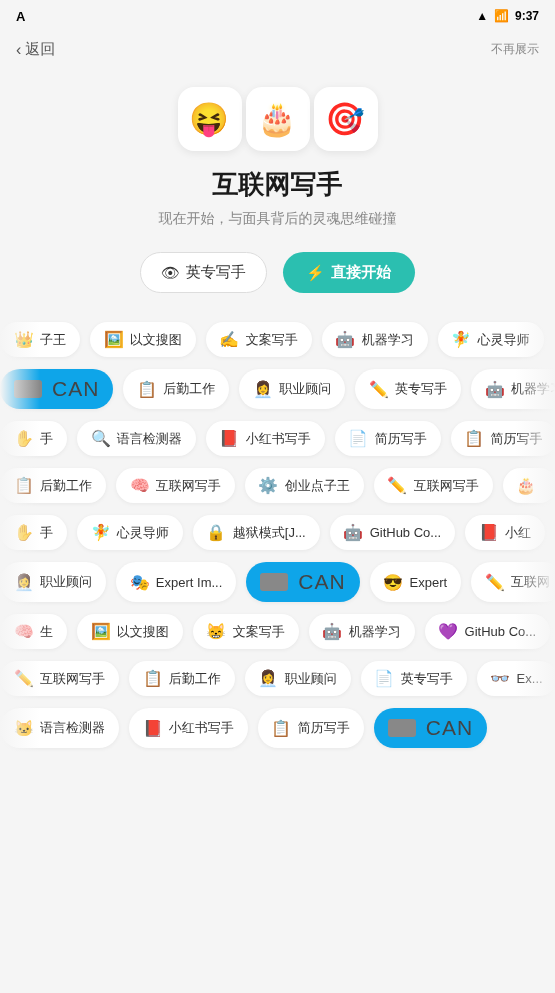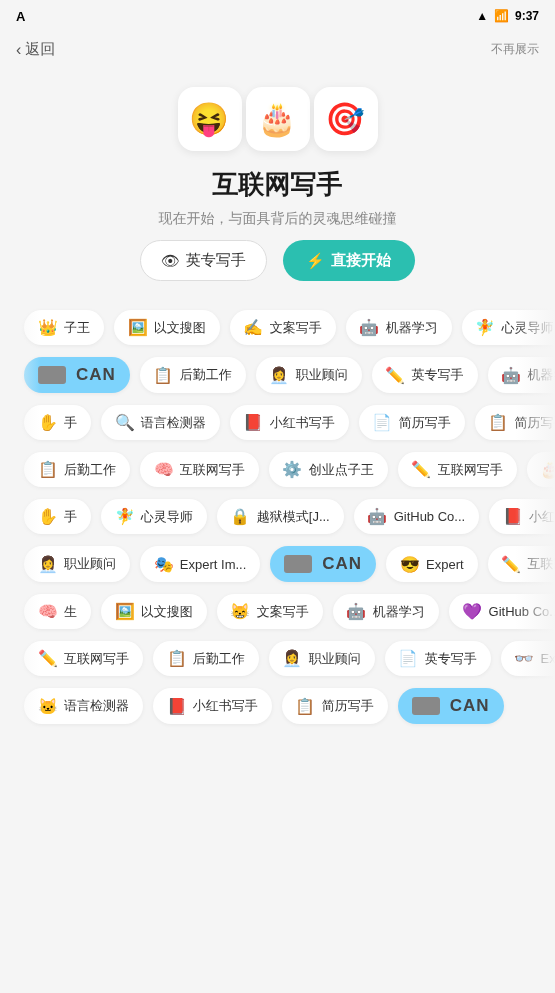--- a/index.html
+++ b/index.html
@@ -62,21 +62,21 @@
     }
     .hero-title {
       font-size: 26px;
       font-weight: 700;
       color: #1a1a1a;
       margin-bottom: 8px;
     }
     .hero-subtitle {
       font-size: 14px;
       color: #888;
-      margin-bottom: 12px;
+      margin-bottom: 24px;
     }
     .btn-row {
       display: flex;
       gap: 16px;
     }
     .btn-outline {
       display: flex;
       align-items: center;
       gap: 6px;
       padding: 10px 20px;
@@ -103,21 +103,21 @@
 
     
     .mask-list-container {
       position: relative;
       overflow: hidden;
       padding-bottom: 20px;
     }
     .mask-row {
       display: flex;
       gap: 10px;
-      padding: 5px 24px;
+      padding: 5px 0;
       overflow: hidden;
       flex-wrap: nowrap;
       margin-bottom: 2px;
     }
     .mask-chip {
       display: inline-flex;
       align-items: center;
       gap: 6px;
       background: #fff;
       border-radius: 20px;
@@ -126,23 +126,23 @@
       color: #333;
       white-space: nowrap;
       box-shadow: 0 1px 4px rgba(0,0,0,0.06);
       cursor: pointer;
       flex-shrink: 0;
     }
     .mask-chip .chip-icon {
       font-size: 16px;
     }
     .mask-chip.can-chip {
-      background: #7dd3fc;
-      font-weight: 700;
-      font-size: 17px;
+      background: #0ea5e9;
+      font-weight: 400;
+      font-size: 21px;
       color: #444;
       letter-spacing: 1px;
     }
     
     .mask-list-container::after {
       content: '';
       position: absolute;
       right: 0;
       top: 0;
       bottom: 0;

